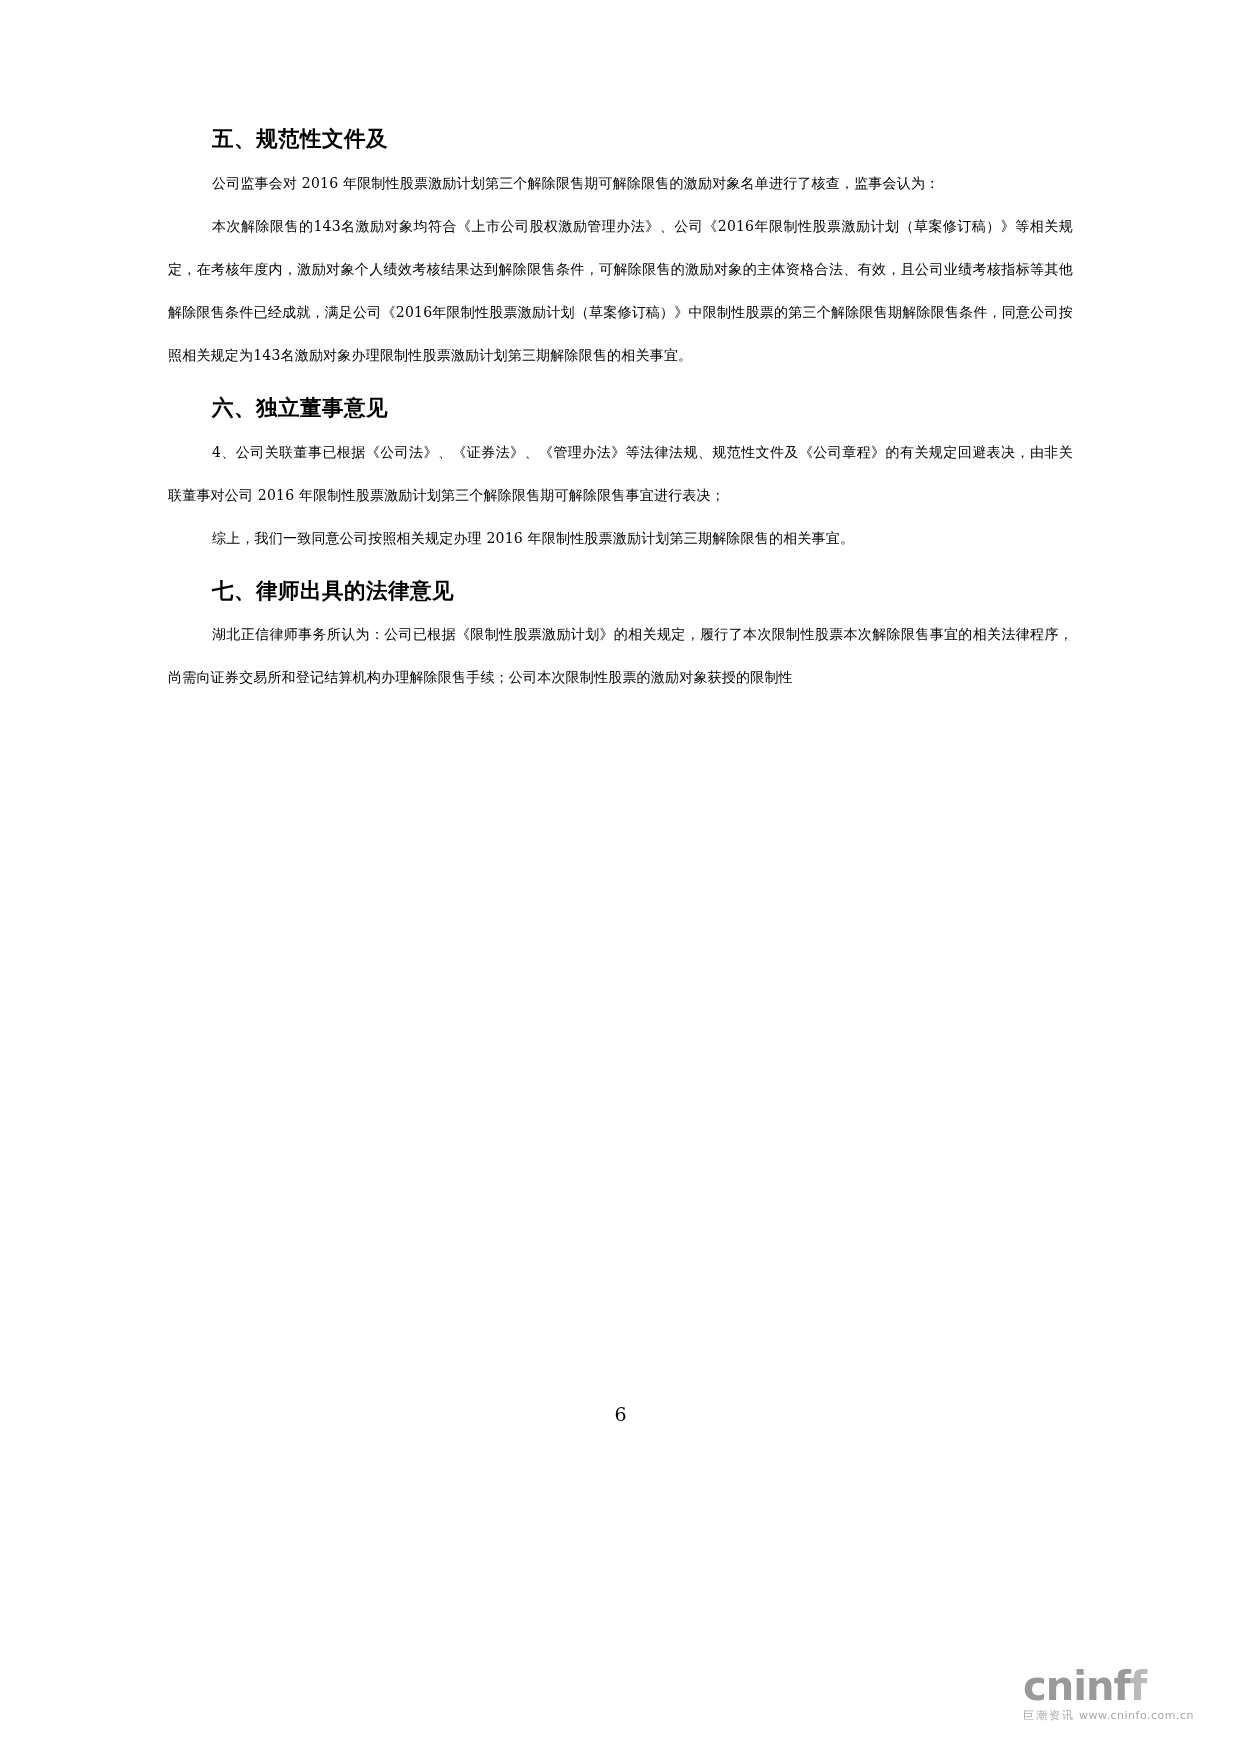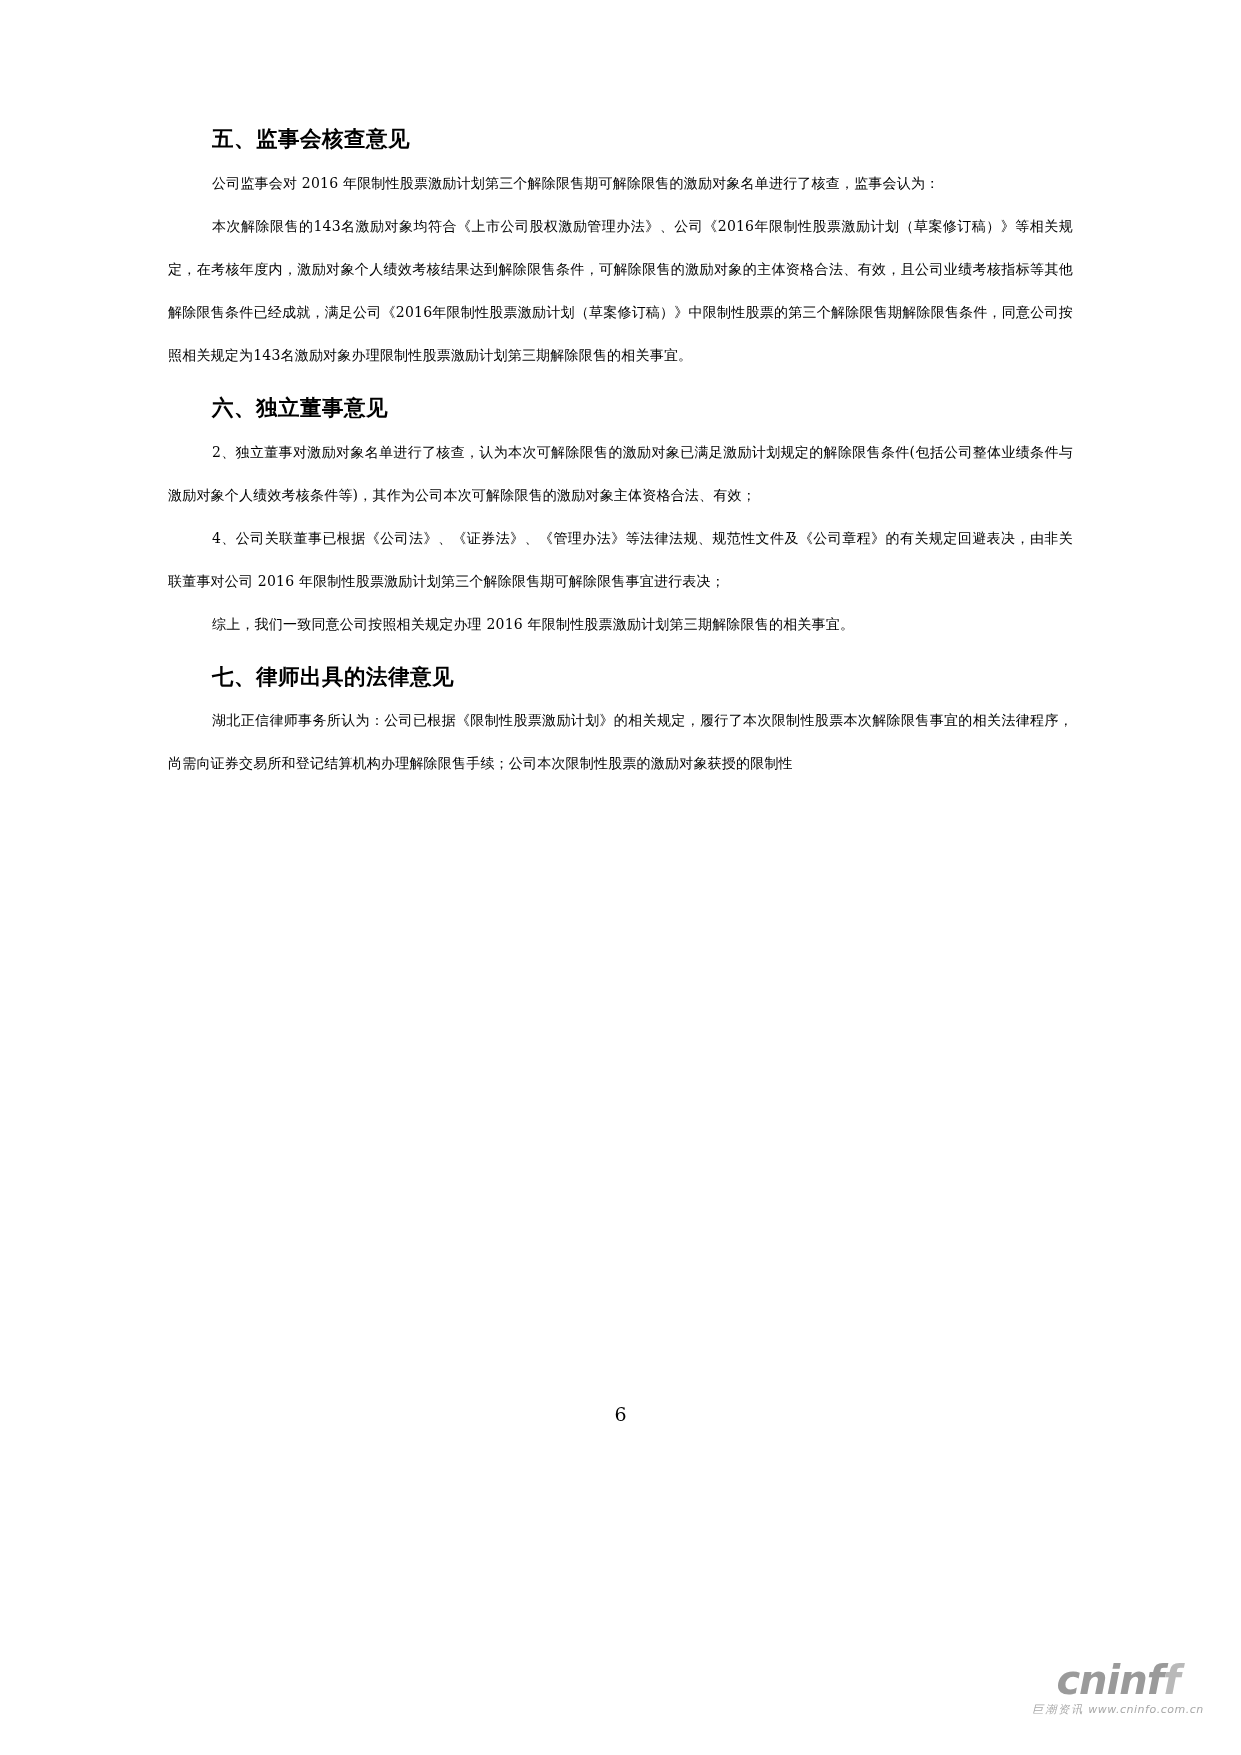--- a/index.html
+++ b/index.html
@@ -56,25 +56,24 @@
     left: 0;
     right: 0;
     top: 1403px;
     text-align: center;
     font-size: 19px;
     font-family: "DejaVu Serif", "Liberation Serif", serif;
   }
   .watermark {
     position: absolute;
     right: 28px;
-    bottom: 38px;
+    bottom: 32px;
     width: 190px;
-    text-align: center;
+    text-align: left;
     user-select: none;
-    font-style: italic;
   }
   .wm-logo {
     font-family: "DejaVu Sans", "Liberation Sans", sans-serif;
     font-size: 40px;
     font-weight: bold;
     color: #9a9a9a;
     letter-spacing: -1px;
     line-height: 1;
   }
   .wm-logo .f-mark {
@@ -91,28 +90,27 @@
     letter-spacing: 2px;
   }
 </style>
 </head>
 <body>
 
 <div class="page">
 
   <div class="content">
 
-    <h2 class="section-heading">五、监事会核查意见</h2>
+    <h2 class="section-heading">五、规范性文件及</h2>
     <p class="para">公司监事会对 2016 年限制性股票激励计划第三个解除限售期可解除限售的激励对象名单进行了核查，监事会认为：</p>
     <p class="para">本次解除限售的143名激励对象均符合《上市公司股权激励管理办法》、公司《2016年限制性股票激励计划（草案修订稿）》等相关规定，在考核年度内，激励对象个人绩效考核结果达到解除限售条件，可解除限售的激励对象的主体资格合法、有效，且公司业绩考核指标等其他解除限售条件已经成就，满足公司《2016年限制性股票激励计划（草案修订稿）》中限制性股票的第三个解除限售期解除限售条件，同意公司按照相关规定为143名激励对象办理限制性股票激励计划第三期解除限售的相关事宜。</p>
 
     <div class="block-gap"></div>
 
     <h2 class="section-heading spaced">六、独立董事意见</h2>
-    <p class="para">2、独立董事对激励对象名单进行了核查，认为本次可解除限售的激励对象已满足激励计划规定的解除限售条件(包括公司整体业绩条件与激励对象个人绩效考核条件等)，其作为公司本次可解除限售的激励对象主体资格合法、有效；</p>
     <p class="para">4、公司关联董事已根据《公司法》、《证券法》、《管理办法》等法律法规、规范性文件及《公司章程》的有关规定回避表决，由非关联董事对公司 2016 年限制性股票激励计划第三个解除限售期可解除限售事宜进行表决；</p>
     <p class="para">综上，我们一致同意公司按照相关规定办理 2016 年限制性股票激励计划第三期解除限售的相关事宜。</p>
 
     <div class="block-gap"></div>
 
     <h2 class="section-heading spaced">七、律师出具的法律意见</h2>
     <p class="para">湖北正信律师事务所认为：公司已根据《限制性股票激励计划》的相关规定，履行了本次限制性股票本次解除限售事宜的相关法律程序，尚需向证券交易所和登记结算机构办理解除限售手续；公司本次限制性股票的激励对象获授的限制性</p>
 
   </div>
 

